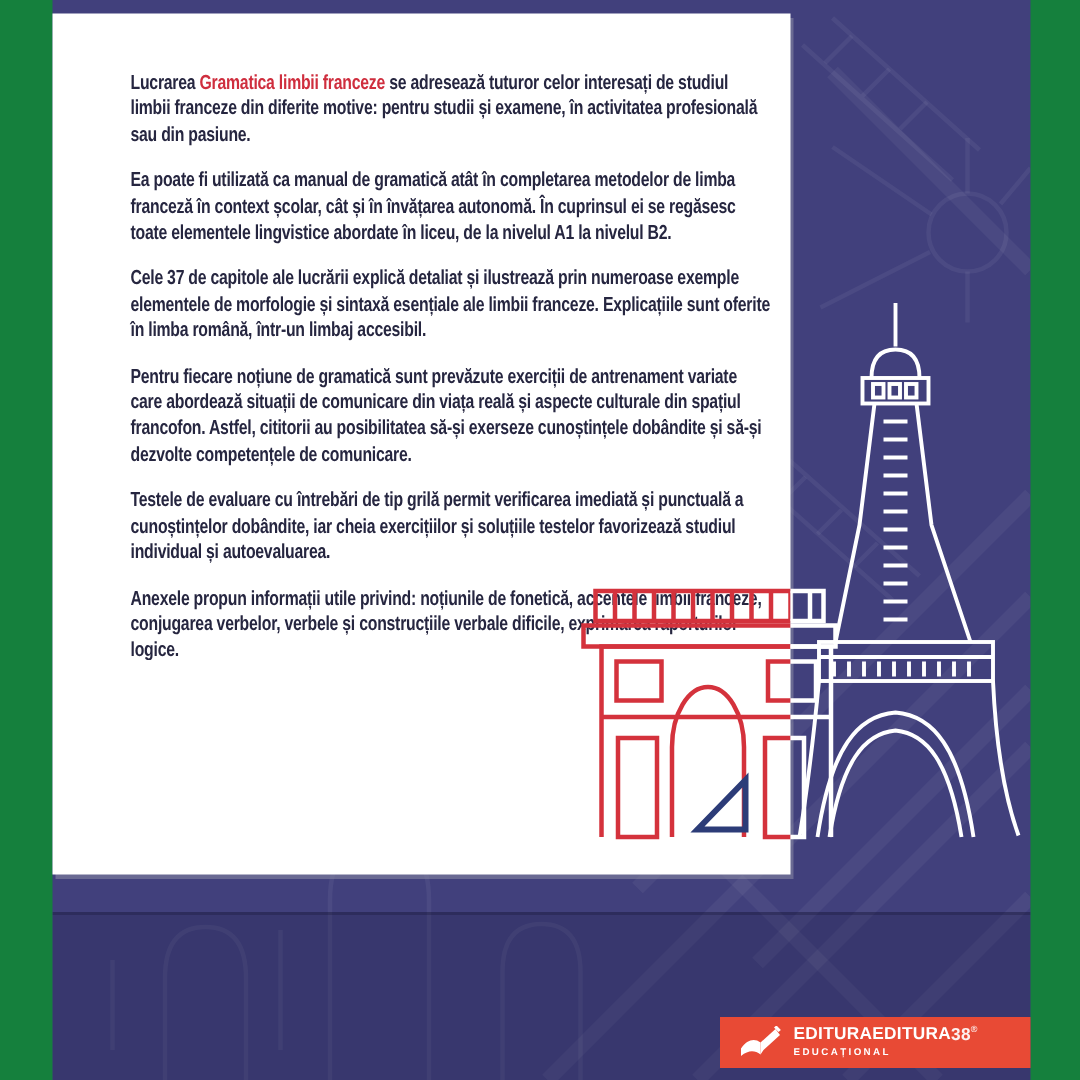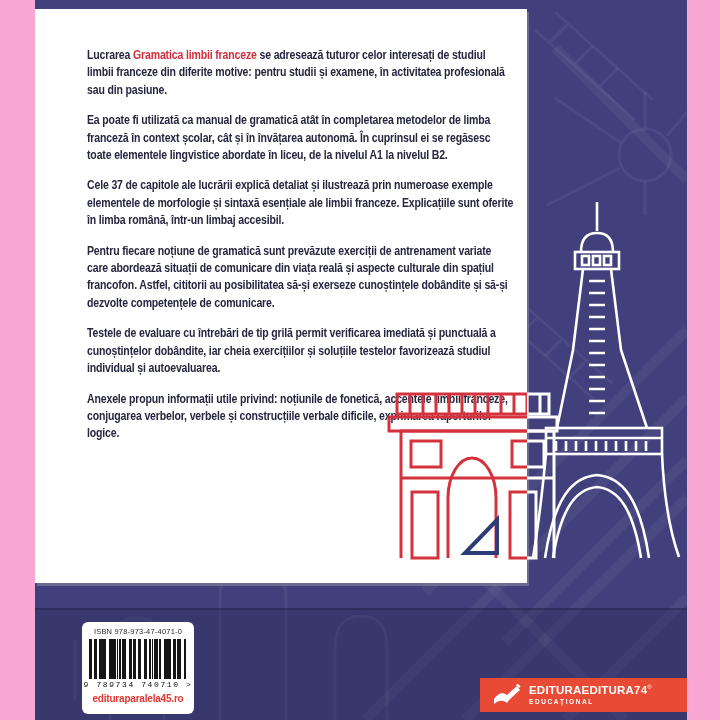--- a/index.html
+++ b/index.html
@@ -1,18 +1,18 @@
 <!DOCTYPE html>
 <html><head>
 <meta charset="utf-8">
 <style>
   html,body{margin:0;padding:0;}
   body{width:720px;height:720px;background:#ffffff;overflow:hidden;
        font-family:"Liberation Sans",sans-serif;}
-  .page{position:relative;width:720px;height:720px;background:#f9a8d4;}
+  .page{position:relative;width:720px;height:720px;background:#15803d;}
 
   
   .cover{position:absolute;left:35px;top:0;width:652px;height:720px;
          background:#41407c;overflow:hidden;}
   .pattern{position:absolute;left:0;top:0;}
   .bottom-shade{position:absolute;left:0;top:608px;width:652px;height:112px;
                 background:rgba(12,12,44,0.17);border-top:2px solid rgba(10,10,40,0.25);}
 
   
   .panel{position:absolute;left:35px;top:9px;width:492px;height:574px;
@@ -149,36 +149,30 @@
       <rect x="546" y="428" width="116" height="26"></rect>
       <path d="M546,438 H662"></path>
       <path d="M556,441 V451 M566,441 V451 M576,441 V451 M586,441 V451 M596,441 V451 M606,441 V451 M616,441 V451 M626,441 V451 M636,441 V451 M646,441 V451"></path>
       <path d="M546,454 C542,495 538,528 533,558"></path>
       <path d="M662,454 C664,498 670,532 679,557"></path>
       <path d="M545,558 C554,498 572,477 597,475 C622,477 640,498 649,558"></path>
       <path d="M553,558 C561,508 576,489 597,487 C618,489 633,508 641,558"></path>
     </g>
   </svg>
 
-  <div class="barcode-box">
-    <div class="isbn">ISBN 978-973-47-4071-0</div>
-    <div class="bars"></div>
-    <div class="digits">9 789734 740710 &gt;</div>
-    <div class="site">edituraparalela45.ro</div>
-  </div>
 
   <div class="logo-banner">
     <svg class="logo-icon" width="28" height="22" viewBox="0 0 28 22">
       <g fill="#ffffff">
         <path d="M1,15 C5,9 10,8 14,11 L14,19 C10,16 6,16 1,20 Z"></path>
         <path d="M14,11 L24,2 L27,6 L16,16 L14,19 Z"></path>
         <path d="M23,1 L26,4 L27.6,2.6 L24.6,-0.4 Z"></path>
       </g>
     </svg>
     <div class="logo-text">
       <div class="logo-line1">
-        <span class="lt-a">EDITURA</span><span class="lt-b">EDITURA</span><span class="lt-c">74</span><span class="lt-r">®</span>
+        <span class="lt-a">EDITURA</span><span class="lt-b">EDITURA</span><span class="lt-c">38</span><span class="lt-r">®</span>
       </div>
       <div class="logo-line2">EDUCAȚIONAL</div>
     </div>
   </div>
 
 </div>
 
 </body></html>

